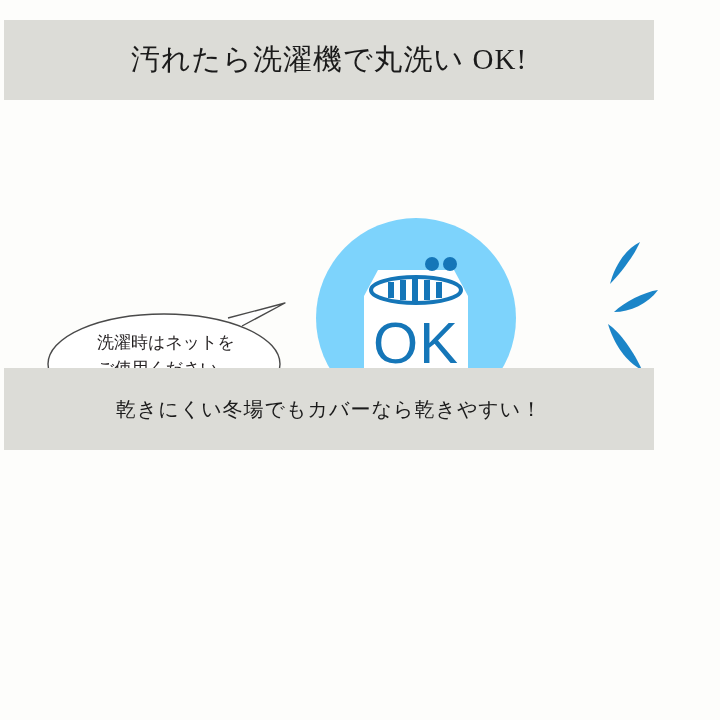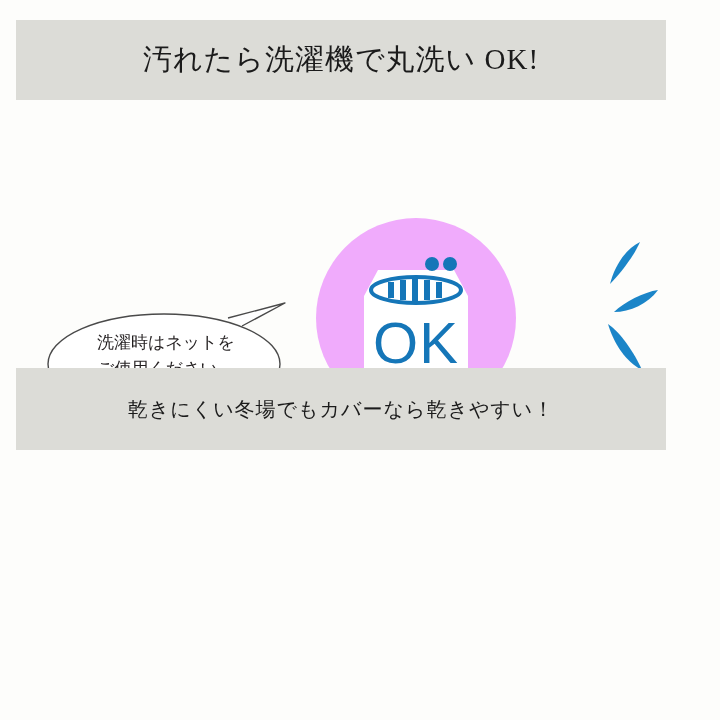--- a/index.html
+++ b/index.html
@@ -7,42 +7,42 @@
     width:720px;height:720px;
     background:#fdfdfb;
     font-family:"Liberation Serif", serif;
     overflow:hidden;
     position:relative;
   }
   .page{position:relative;width:720px;height:720px;}
 
   
   .banner{
-    position:absolute;left:16px;width:650px;
+    position:absolute;left:4px;width:650px;
     background:#dcdcd7;
     display:flex;align-items:center;justify-content:center;
   }
   #banner-1{top:20px;height:80px;}
   #banner-2{top:368px;height:82px;}
   .banner-text{
     font-family:"Liberation Serif","DejaVu Serif",serif;
     font-size:29px;
     letter-spacing:1px;
     color:#1b1b1b;
     white-space:nowrap;
   }
   #banner-2 .banner-text{font-size:20px;}
 
   
   #section-washable{position:absolute;top:100px;left:0;width:720px;height:268px;}
 
   .wash-badge{
     position:absolute;left:316px;top:118px;
     width:200px;height:200px;border-radius:50%;
-    background:#f0abfc;
+    background:#7dd3fc;
   }
   .wash-machine{position:absolute;left:0;top:0;width:200px;height:200px;}
 
   .splash{position:absolute;}
   #splash-1{left:604px;top:140px;}
   #splash-2{left:612px;top:186px;}
   #splash-3{left:604px;top:222px;}
 
   
   .bubble{position:absolute;}

